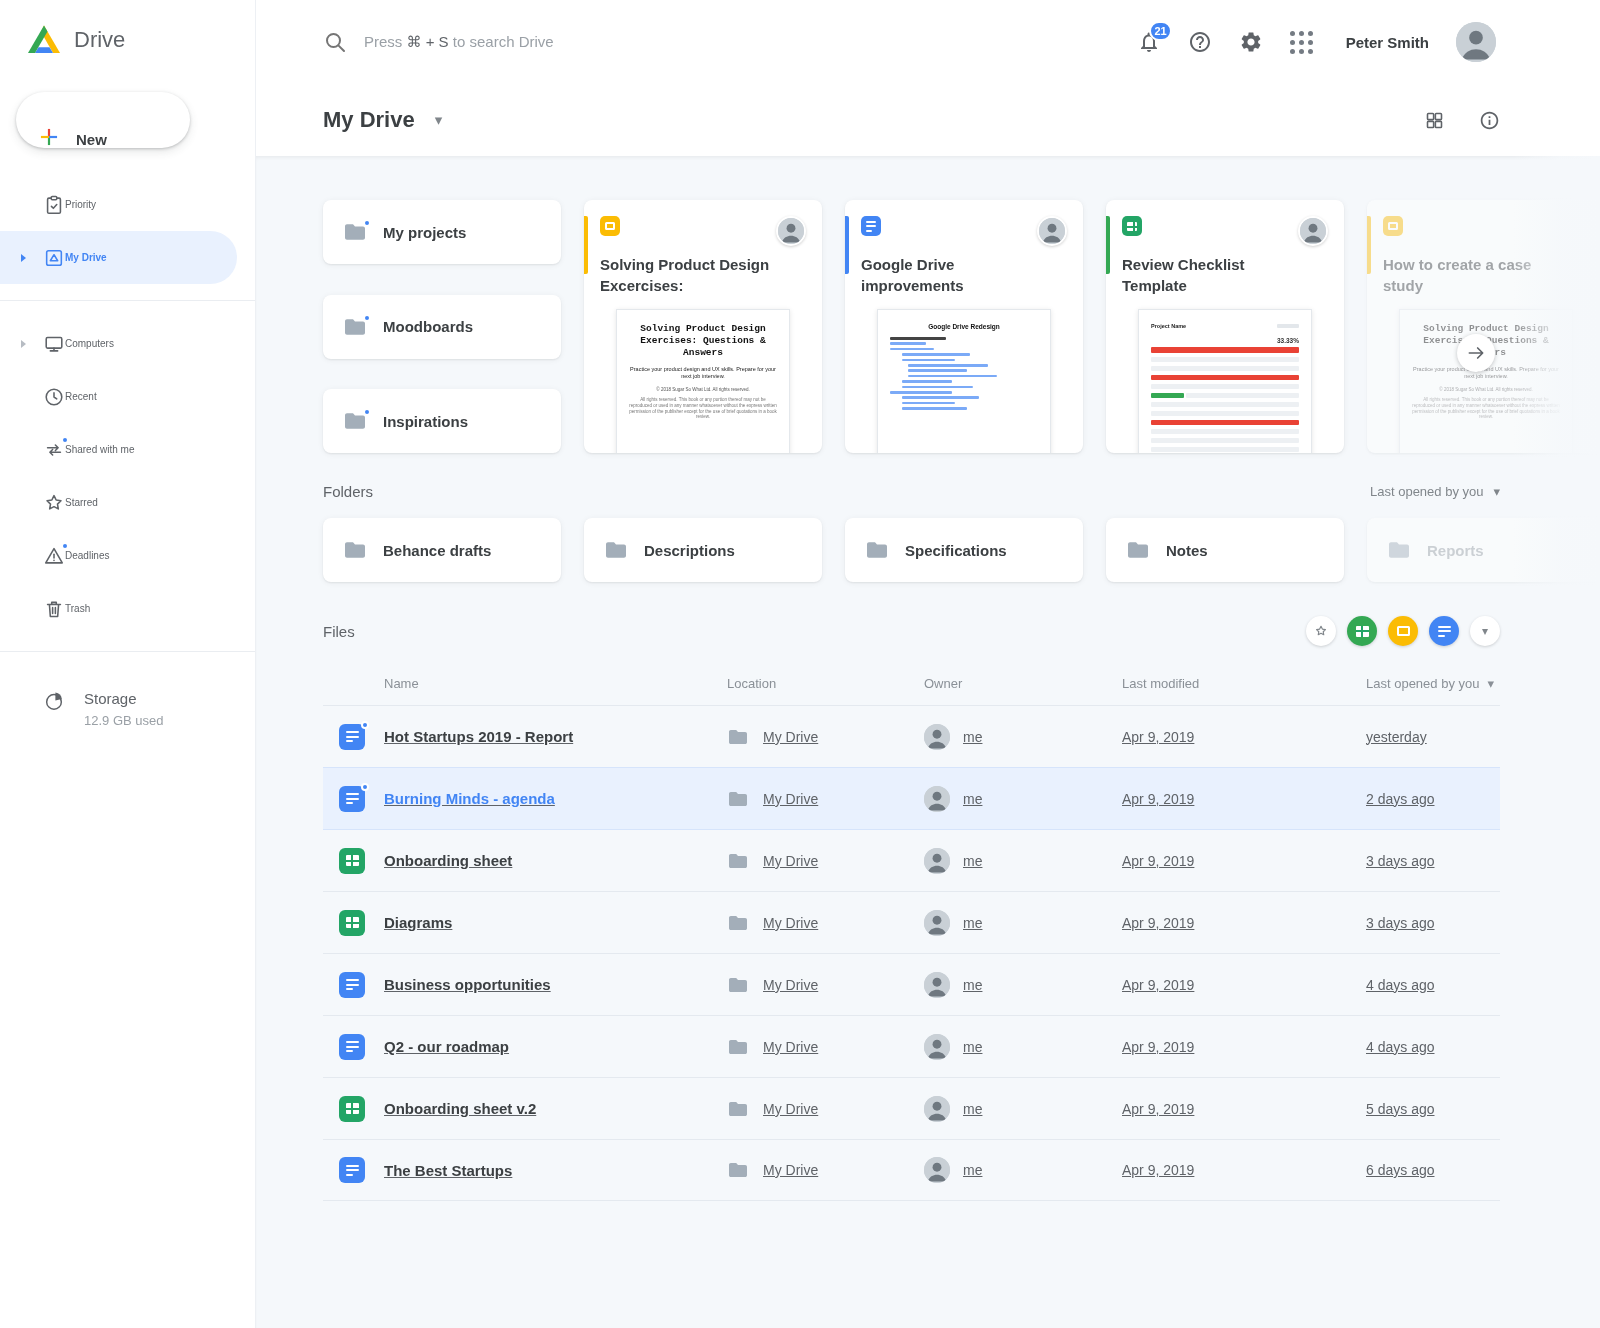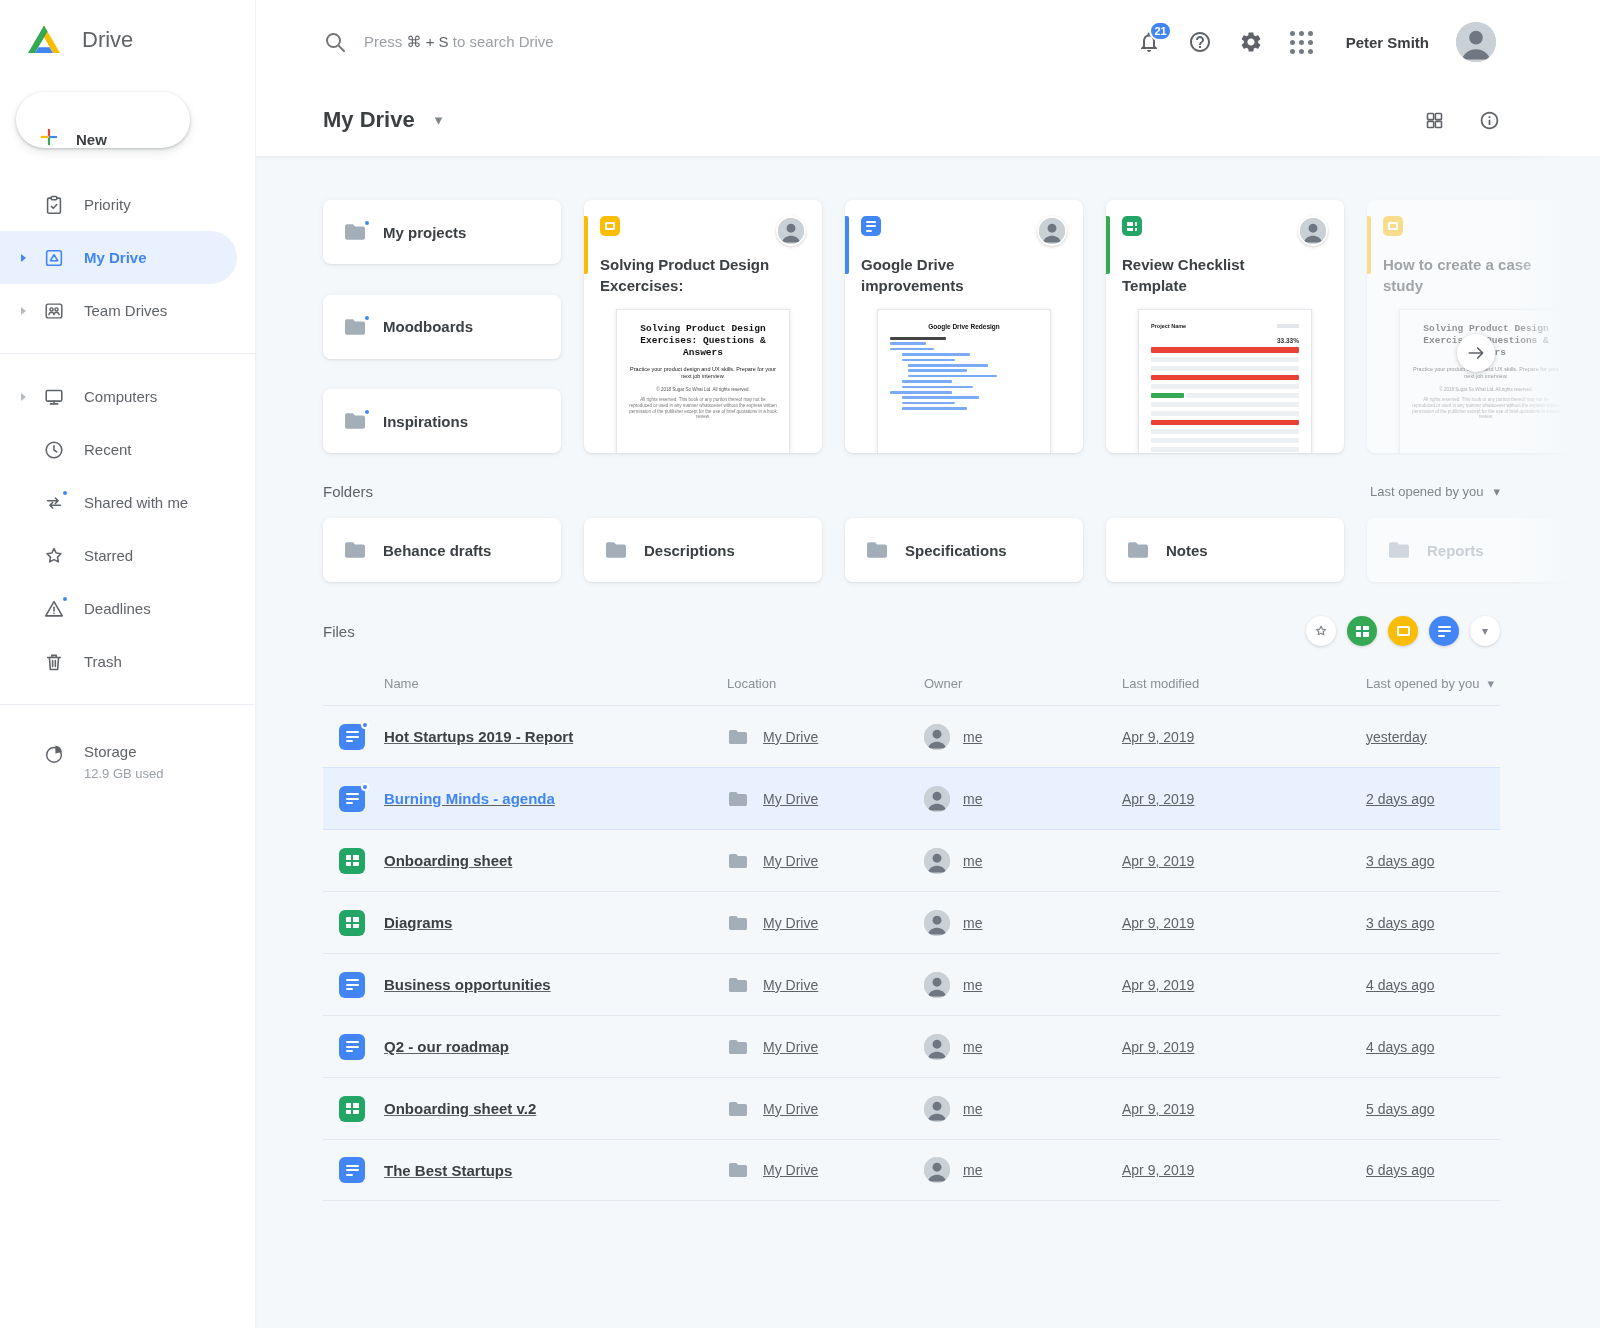--- a/index.html
+++ b/index.html
@@ -2,29 +2,29 @@
 <html><head>
 <meta charset="utf-8">
 <style>
   * { box-sizing: border-box; margin: 0; padding: 0; }
   html,body { width:1600px; height:1328px; }
   body { font-family:"Liberation Sans", sans-serif; background:#fff; overflow:hidden; color:#3C4043; }
   .app { display:flex; width:1600px; height:1328px; }
 
   
   .sidebar { width:256px; flex:none; background:#fff; border-right:1px solid #EDF0F4; display:flex; flex-direction:column; }
-  .logo-row { display:flex; align-items:center; gap:20px; padding:24px 0 0 26px; }
+  .logo-row { display:flex; align-items:center; gap:12px; padding:24px 0 0 26px; }
   .logo-text { font-size:22px; color:#5F6368; }
   .new-btn { margin:36px 16px 6px 16px; width:174px; height:56px; border-radius:28px; background:#fff;
     box-shadow:0 1px 3px rgba(60,64,67,.28), 0 4px 10px rgba(60,64,67,.12);
     display:flex; align-items:flex-end; gap:16px; padding:0 22px; cursor:pointer; }
   .new-btn span { font-size:15px; font-weight:bold; color:#3C4043; }
   .nav { margin-top:24px; }
-  .nav-item { position:relative; display:flex; align-items:center; height:53px; padding-left:43px; gap:19px;
-    font-size:15px; color:#5F6368; cursor:pointer; }
+  .nav-item { position:relative; display:flex; align-items:center; height:53px; padding-left:43px; 
+    font-size:10px; color:#5F6368; cursor:pointer; }
   .nav-item svg { width:22px; height:22px; flex:none; color:#5F6368; }
   .nav-item.active { background:#E9F1FE; border-radius:0 27px 27px 0; margin-right:18px; color:#4285F4; font-weight:bold; }
   .nav-item.active svg { color:#4285F4; }
   .caret-l { position:absolute; left:21px; width:0; height:0; border-left:5px solid #B7BCC3; border-top:4px solid transparent; border-bottom:4px solid transparent; }
   .nav-item.active .caret-l { border-left-color:#4285F4; }
   .icon-wrap { position:relative; display:flex; }
   .ndot { position:absolute; top:-3px; right:-4px; width:8px; height:8px; border-radius:50%; background:#4285F4; border:2px solid #fff; }
   .divider { height:1px; background:#EAEDF1; margin:16px 0; }
   .storage-row { display:flex; gap:19px; padding-left:43px; margin-top:22px; align-items:flex-start; }
   .storage-row svg { width:22px; height:22px; color:#5F6368; flex:none; }
@@ -216,32 +216,20 @@
         <i class="caret-l"></i>
         <span class="icon-wrap">
           <svg viewBox="0 0 24 24" fill="none" stroke="currentColor" stroke-width="1.7" stroke-linejoin="round">
             <rect x="4" y="4" width="16" height="16" rx="2"></rect>
               <polygon points="12,8.4 16,15 8,15"></polygon>
           </svg>
         </span>
         <span>My Drive</span>
       </div>
 
-      <div class="nav-item">
-        <i class="caret-l"></i>
-        <span class="icon-wrap">
-          <svg viewBox="0 0 24 24" fill="none" stroke="currentColor" stroke-width="1.6" stroke-linecap="round" stroke-linejoin="round">
-            <rect x="3.5" y="4.5" width="17" height="15" rx="2"></rect>
-            <circle cx="9.3" cy="10.3" r="1.7"></circle>
-              <circle cx="14.7" cy="10.3" r="1.7"></circle>
-            <path d="M6.4 15.8c.5-1.7 1.6-2.5 2.9-2.5s2.4.8 2.9 2.5M11.8 15.8c.5-1.7 1.6-2.5 2.9-2.5s2.4.8 2.9 2.5"></path>
-          </svg>
-        </span>
-        <span>Team Drives</span>
-      </div>
 
       <div class="divider"></div>
 
       <div class="nav-item">
         <i class="caret-l"></i>
         <span class="icon-wrap">
           <svg viewBox="0 0 24 24" fill="none" stroke="currentColor" stroke-width="1.7" stroke-linecap="round" stroke-linejoin="round">
             <rect x="3.5" y="5" width="17" height="11.5" rx="1.5"></rect>
               <path d="M12 16.5v2.8M8 19.5h8"></path>
           </svg>

